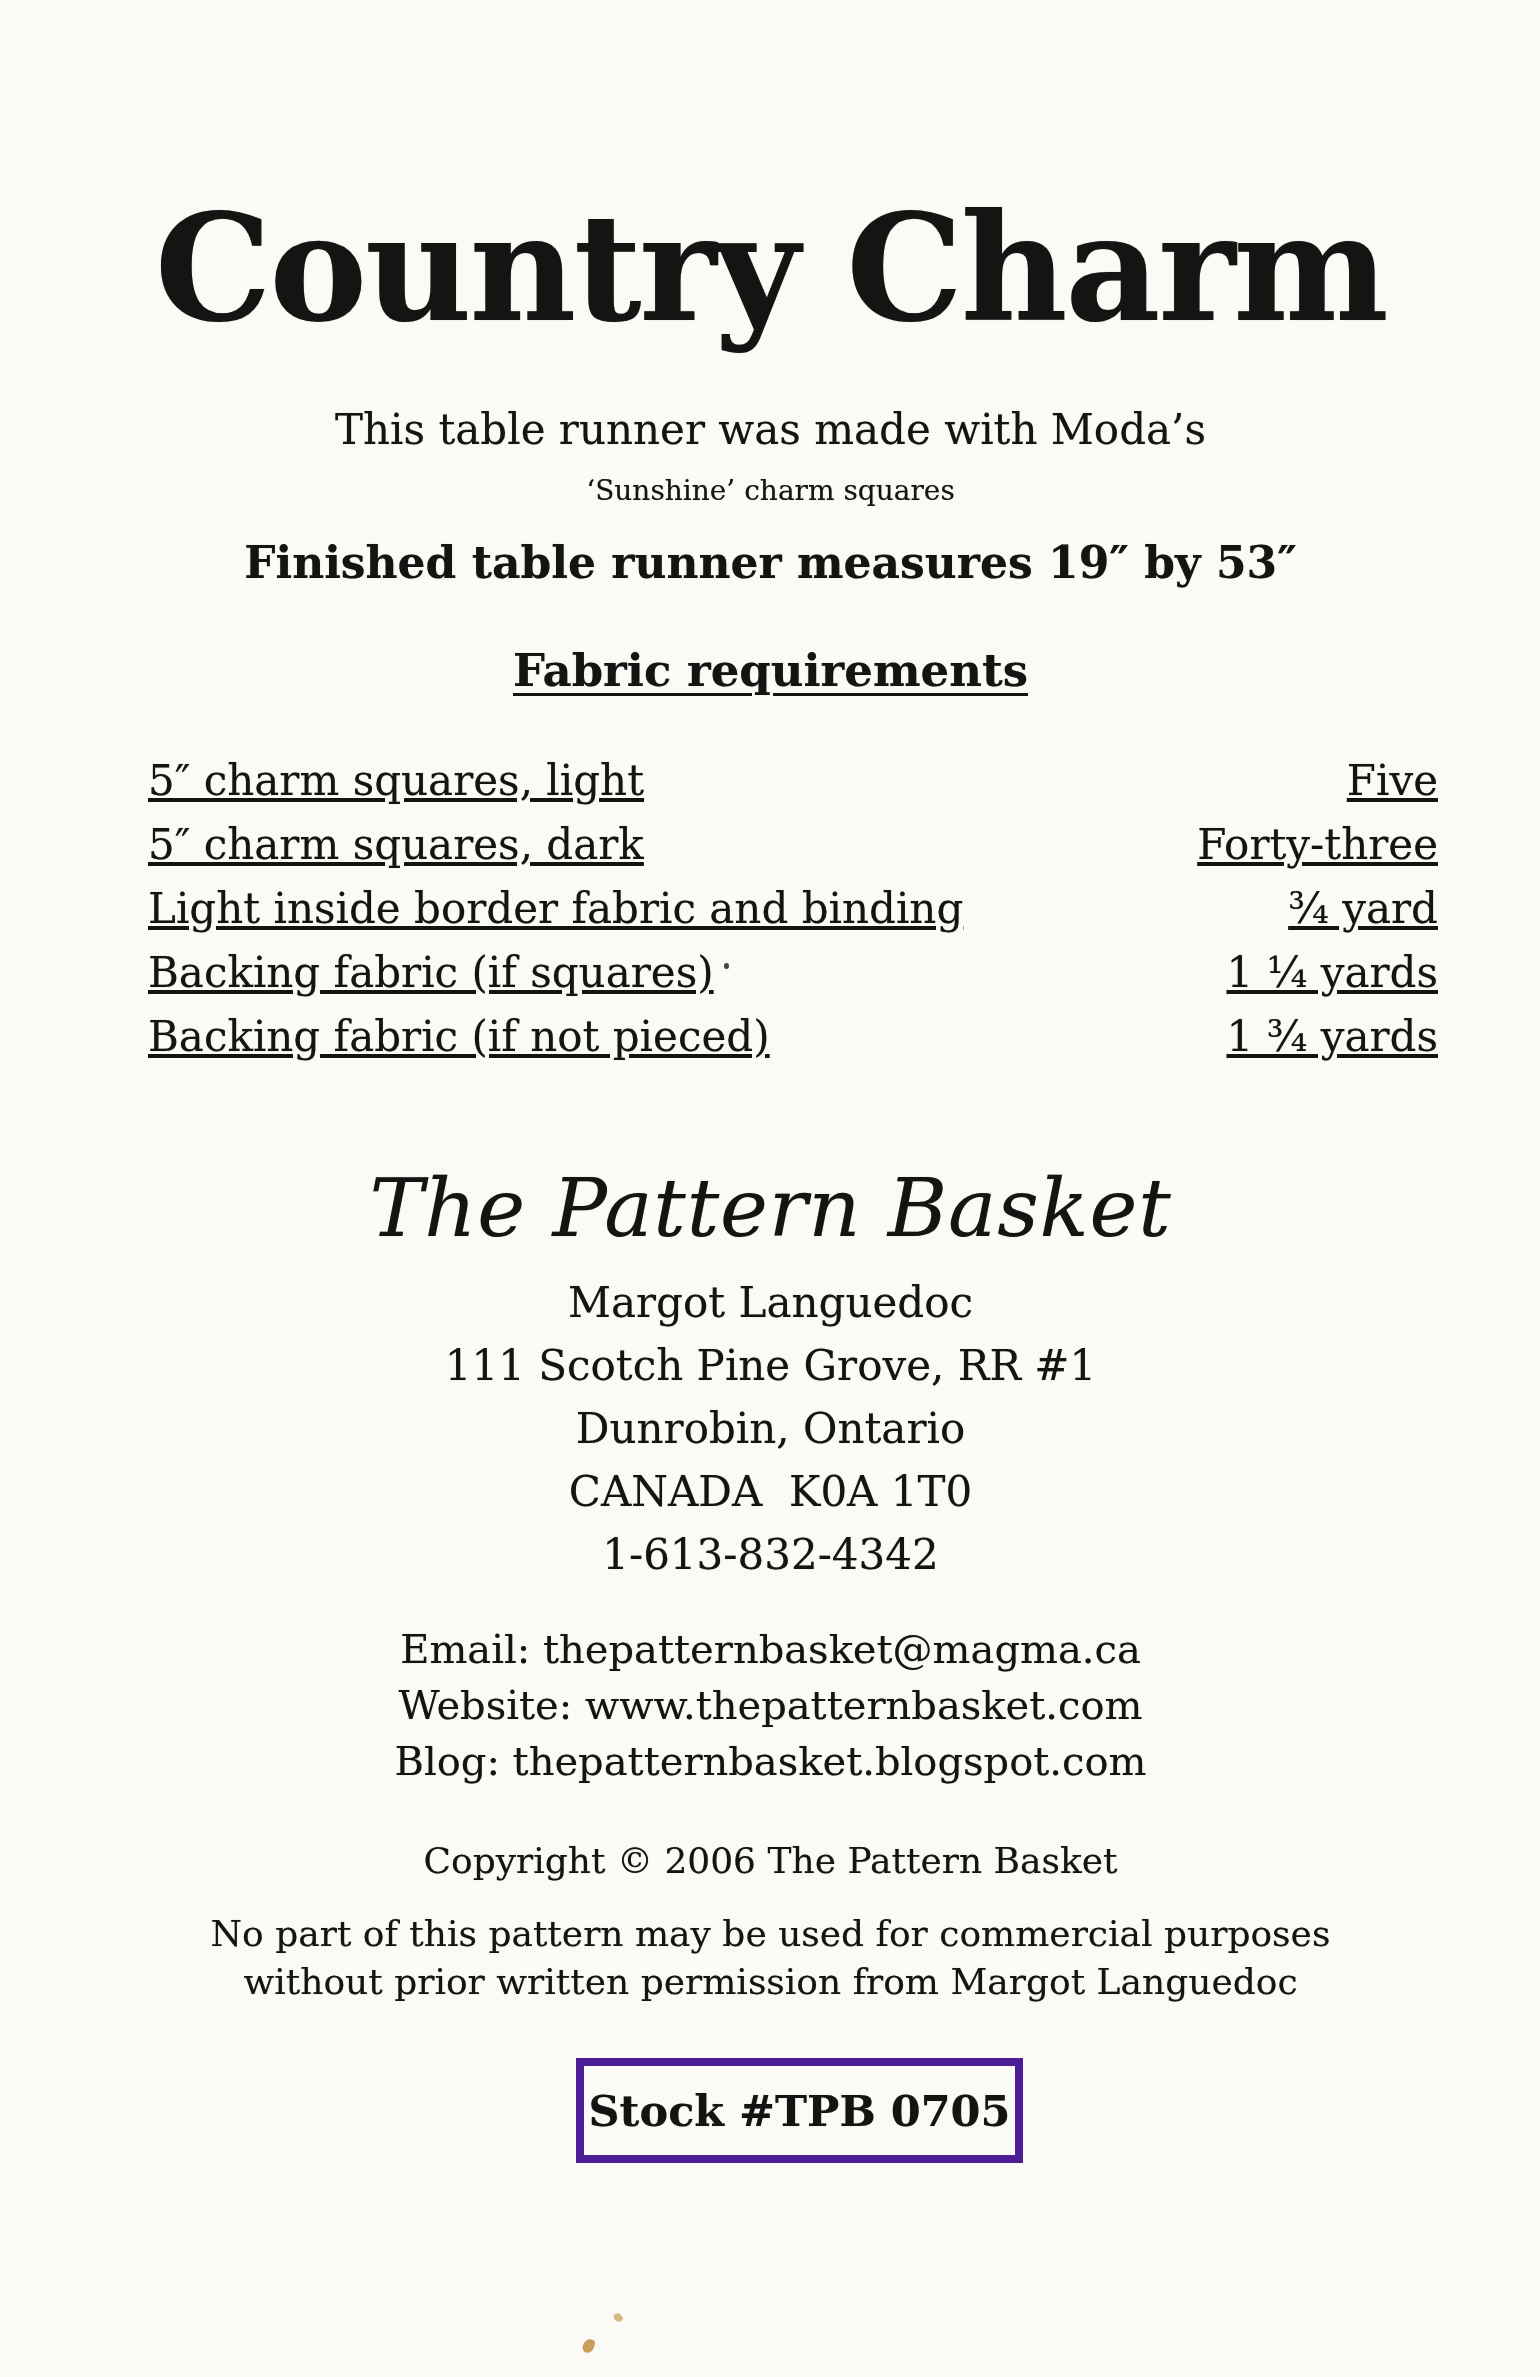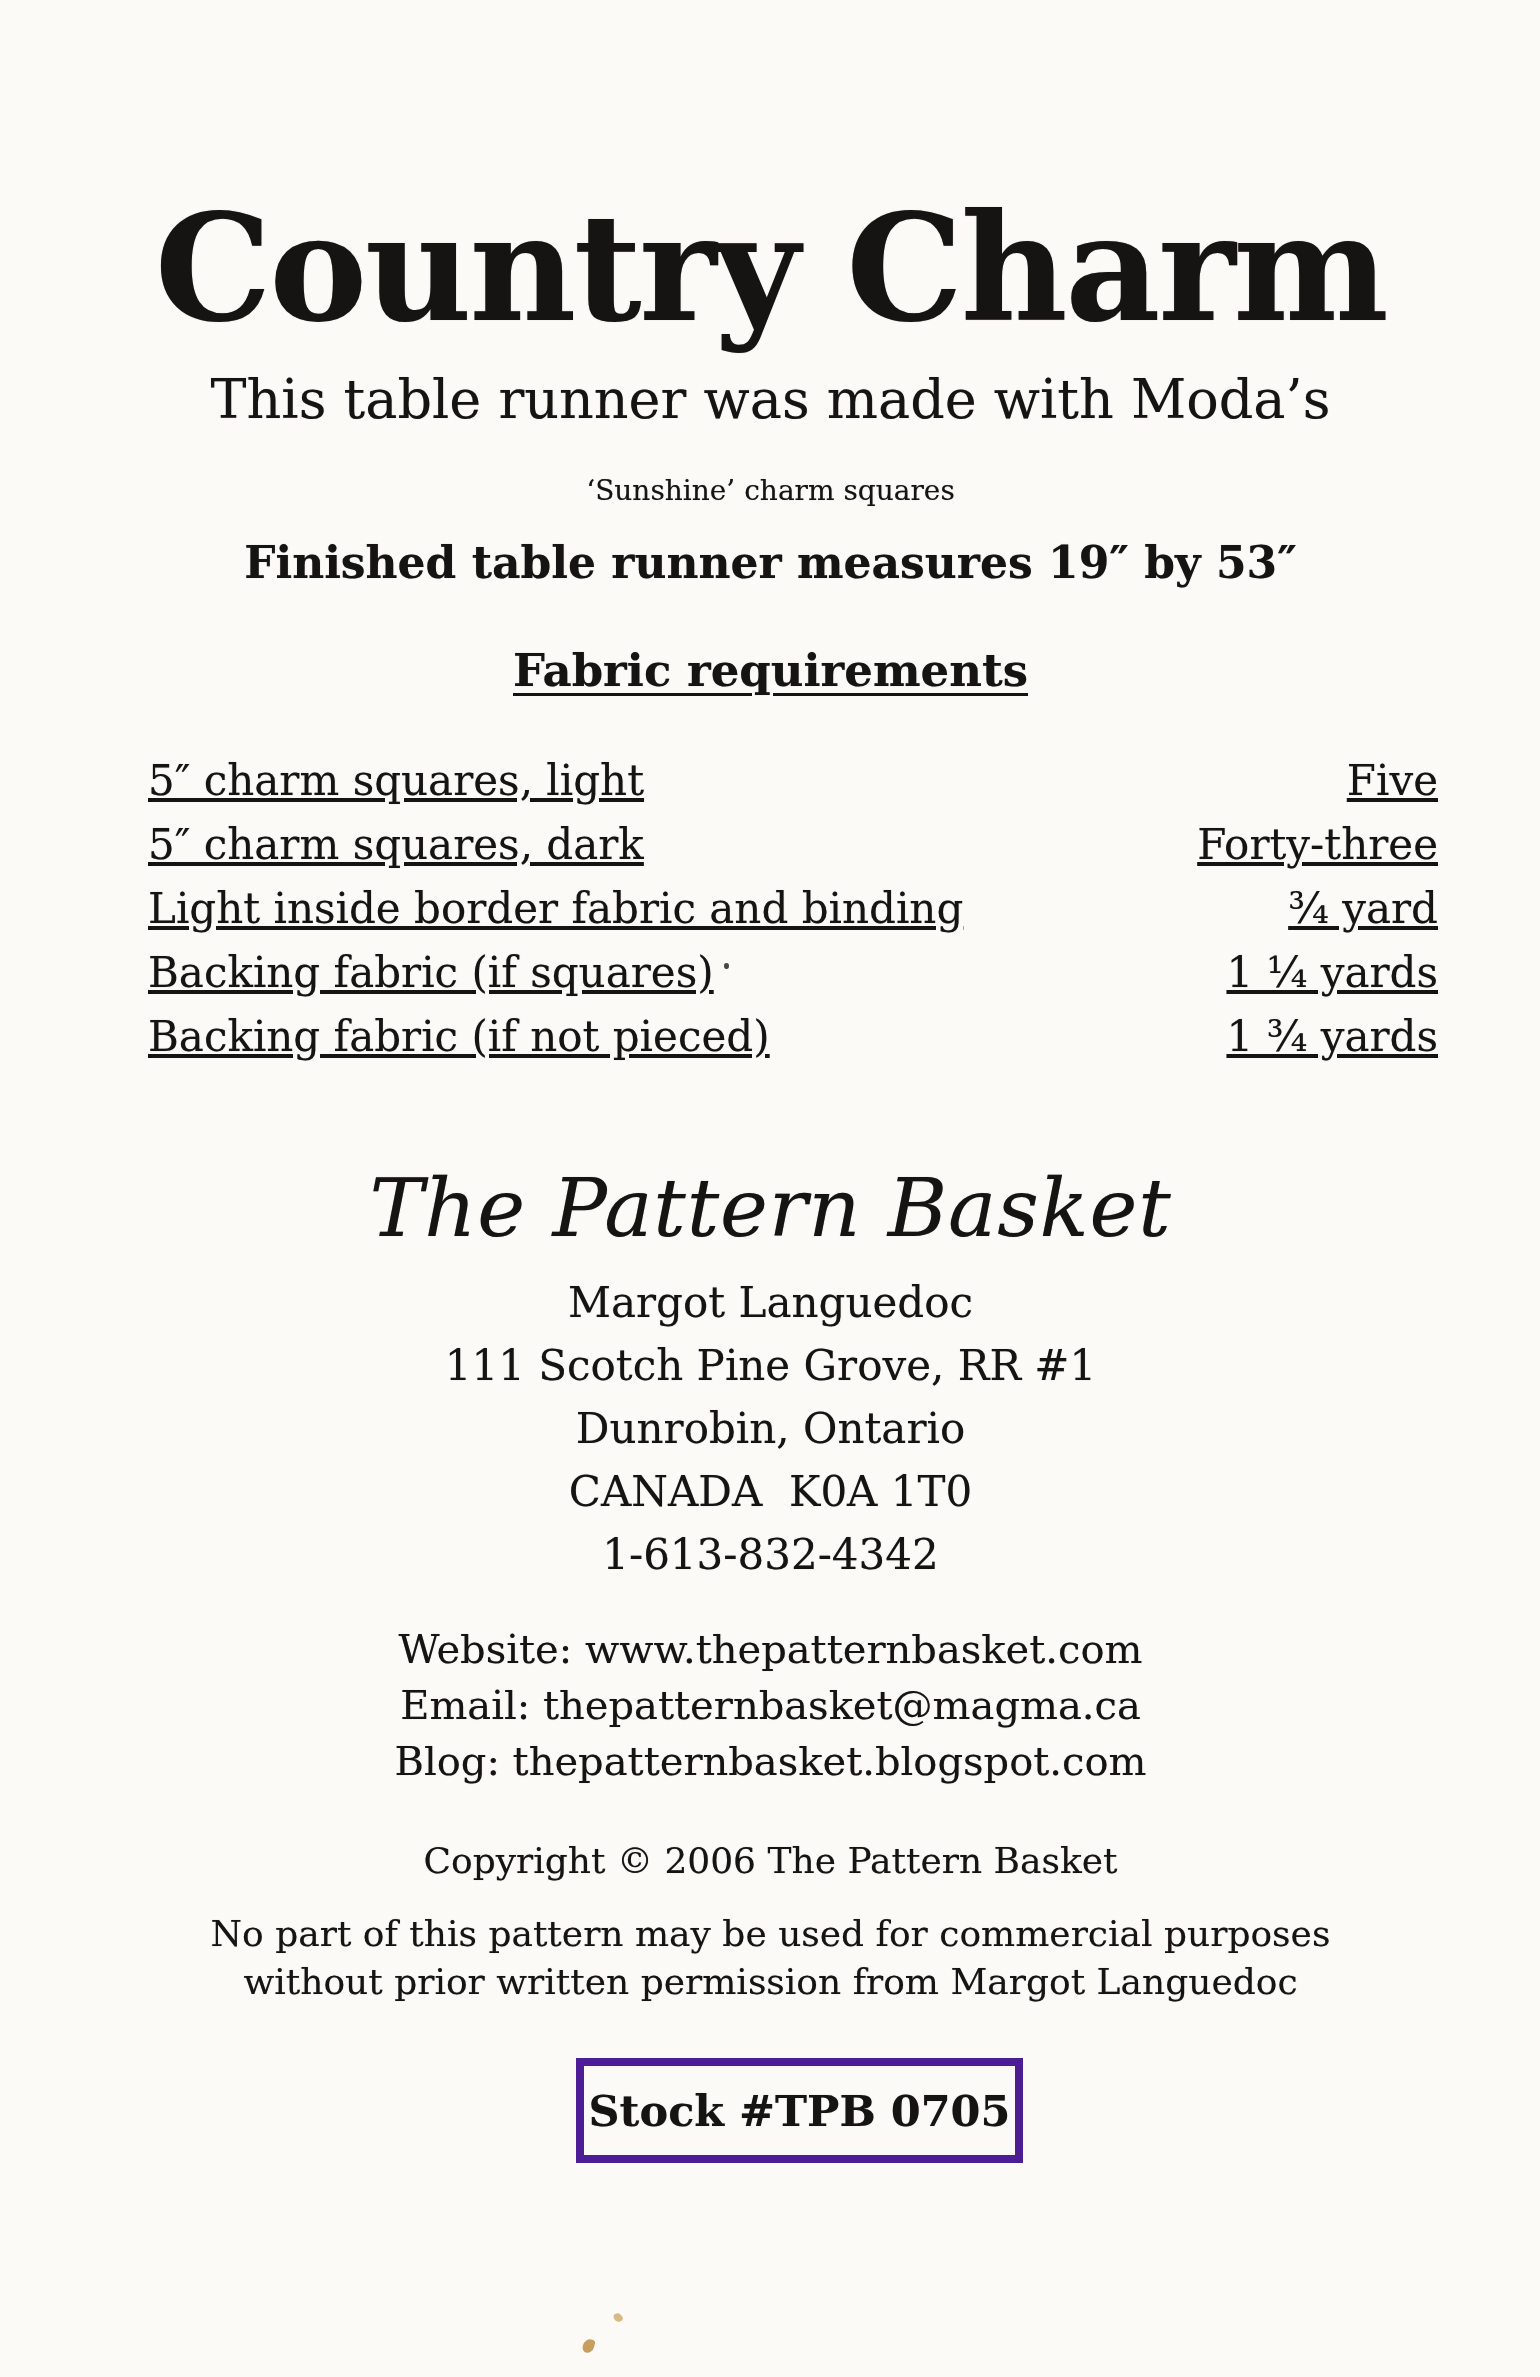--- a/index.html
+++ b/index.html
@@ -23,21 +23,21 @@
     text-shadow: 0 0 0.8px rgba(20,18,16,0.45);
     white-space: pre-wrap;
   }
   .doc-title {
     top: 192px;
     font-size: 147px;
     line-height: 1.05;
     font-weight: bold;
     letter-spacing: -2.4px;
   }
-  .subtitle-1 { top: 366px; font-size: 54px; line-height: 67px; }
+  .subtitle-1 { top: 396px; font-size: 42px; line-height: 67px; }
   .subtitle-2 { top: 457px; font-size: 28px; line-height: 67px; }
   .finished-size { top: 537px; font-size: 44px; line-height: 51px; font-weight: bold; }
   .section-heading {
     top: 645px;
     font-size: 45px;
     line-height: 51px;
     font-weight: bold;
     text-decoration: underline;
     text-decoration-thickness: 3.2px;
     text-underline-offset: 7.1px;
@@ -186,22 +186,22 @@
 
 <div class="address-block">
   <div>Margot Languedoc</div>
   <div>111 Scotch Pine Grove, RR #1</div>
   <div>Dunrobin, Ontario</div>
   <div>CANADA  K0A 1T0</div>
   <div>1-613-832-4342</div>
 </div>
 
 <div class="contact-block">
+  <div>Email: thepatternbasket@magma.ca</div>
   <div>Website: www.thepatternbasket.com</div>
-  <div>Email: thepatternbasket@magma.ca</div>
   <div>Blog: thepatternbasket.blogspot.com</div>
 </div>
 
 <div class="line copyright">Copyright © 2006 The Pattern Basket</div>
 
 <div class="legal-block">
   <div>No part of this pattern may be used for commercial purposes</div>
   <div>without prior written permission from Margot Languedoc</div>
 </div>
 

